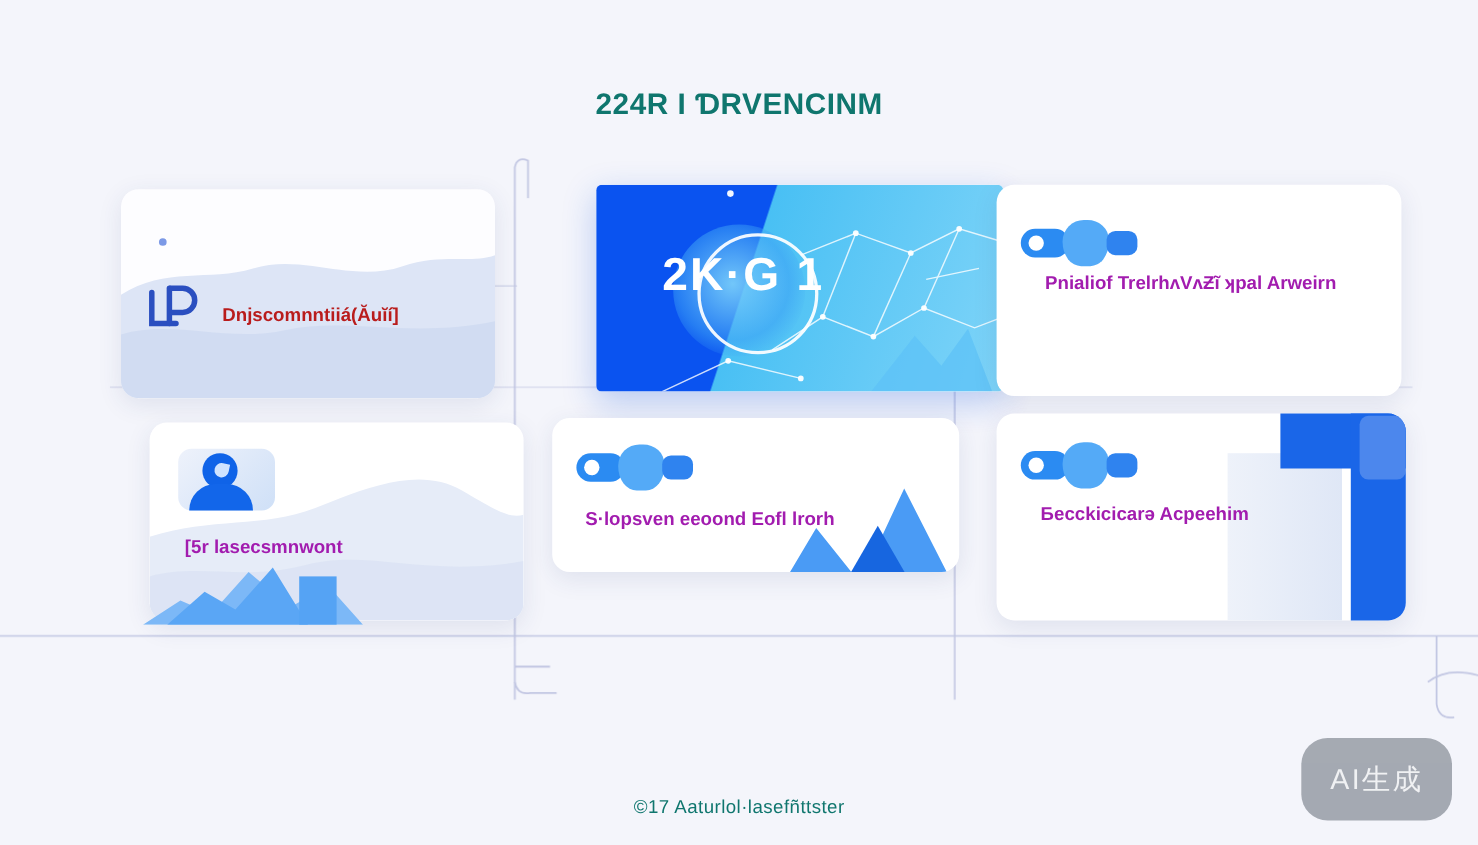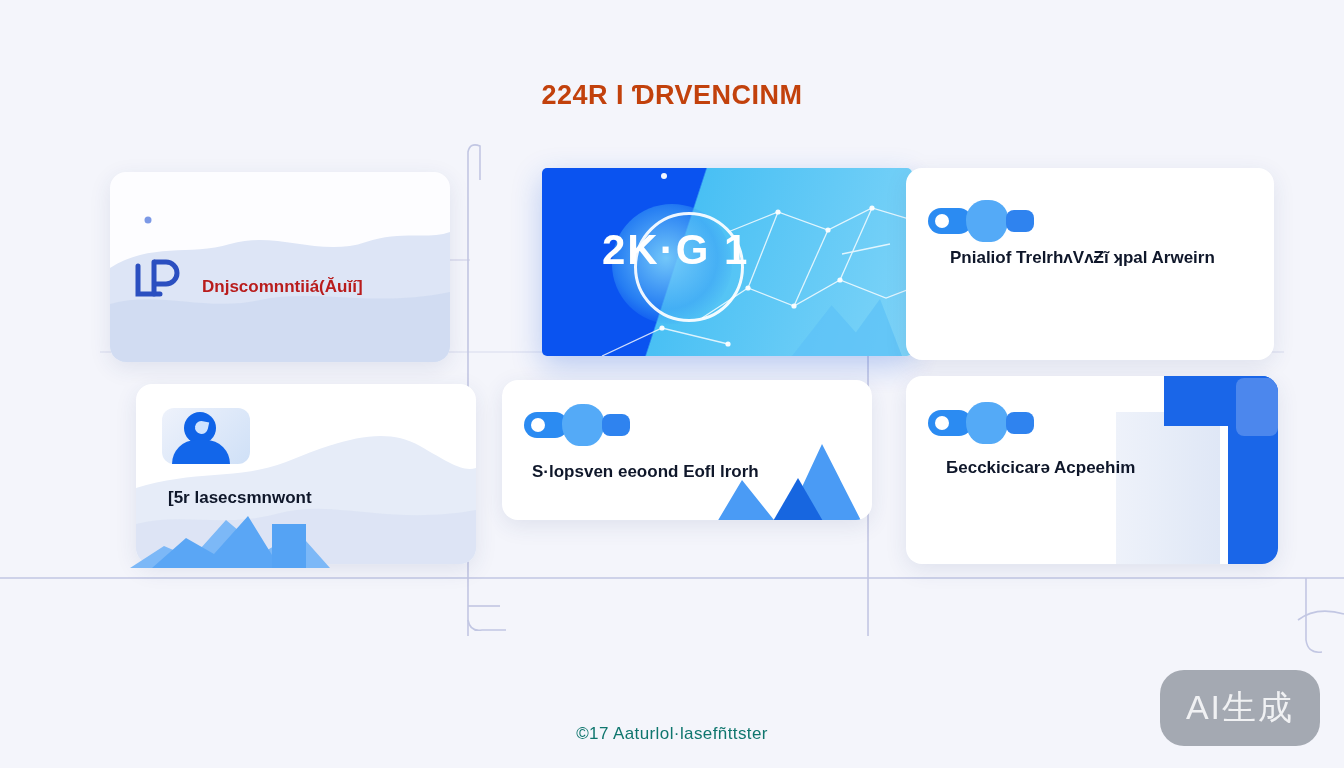--- a/index.html
+++ b/index.html
@@ -12,21 +12,21 @@
   .stage{position:absolute;inset:0;}
 
   
   .bg-lines{position:absolute;inset:0;pointer-events:none;}
 
   
   .page-title{
     position:absolute;top:80px;left:0;width:100%;
     text-align:center;
     font-size:27px;font-weight:bold;letter-spacing:.5px;
-    color:#c2410c;
+    color:#0f766e;
     filter:blur(.35px);
   }
 
   
   .grid{position:absolute;left:100px;top:168px;width:1180px;height:412px;}
 
   .card{
     position:absolute;
     background:#ffffff;
     border-radius:16px;
@@ -41,21 +41,21 @@
   
   .c4{left:36px;  top:216px;width:340px;height:180px;}
   .c5{left:402px; top:212px;width:370px;height:140px;}
   .c6{left:806px; top:208px;width:372px;height:188px;}
 
   
   .wash{position:absolute;inset:0;pointer-events:none;}
 
   .card-label{
     position:absolute;
-    font-size:17px;font-weight:bold;color:#0f172a;
+    font-size:17px;font-weight:bold;color:#a21caf;
     white-space:nowrap;
     filter:blur(.25px);
   }
   .card-label.two-line{white-space:normal;line-height:1.45;}
 
   
   .icon-cluster{position:absolute;width:98px;height:40px;}
   .ic-pill{position:absolute;left:0;top:8px;width:44px;height:26px;border-radius:13px;background:#2b8bf2;}
   .ic-pill::after{content:"";position:absolute;left:7px;top:6px;width:14px;height:14px;border-radius:50%;background:#ffffff;}
   .ic-blob{position:absolute;left:38px;top:0px;width:42px;height:42px;background:#54aaf7;
@@ -98,22 +98,22 @@
   
   .footer{
     position:absolute;left:0;bottom:24px;width:100%;text-align:center;
     font-size:17px;color:#0f766e;letter-spacing:.4px;filter:blur(.3px);
   }
 
   
   .watermark{
     position:absolute;right:24px;bottom:22px;
     background:#9ea3ac;color:#f0f1f3;
-    padding:15px 26px;border-radius:24px;
-    font-size:34px;letter-spacing:2px;
+    padding:20px 26px;border-radius:24px;
+    font-size:26px;letter-spacing:2px;
     opacity:.92;
   }
 </style>
 </head>
 <body>
 
 <div class="stage">
 
   <svg class="bg-lines" width="1344" height="768" viewBox="0 0 1344 768">
     <g fill="none" stroke="#b9bede" stroke-width="1.6" opacity=".85">

